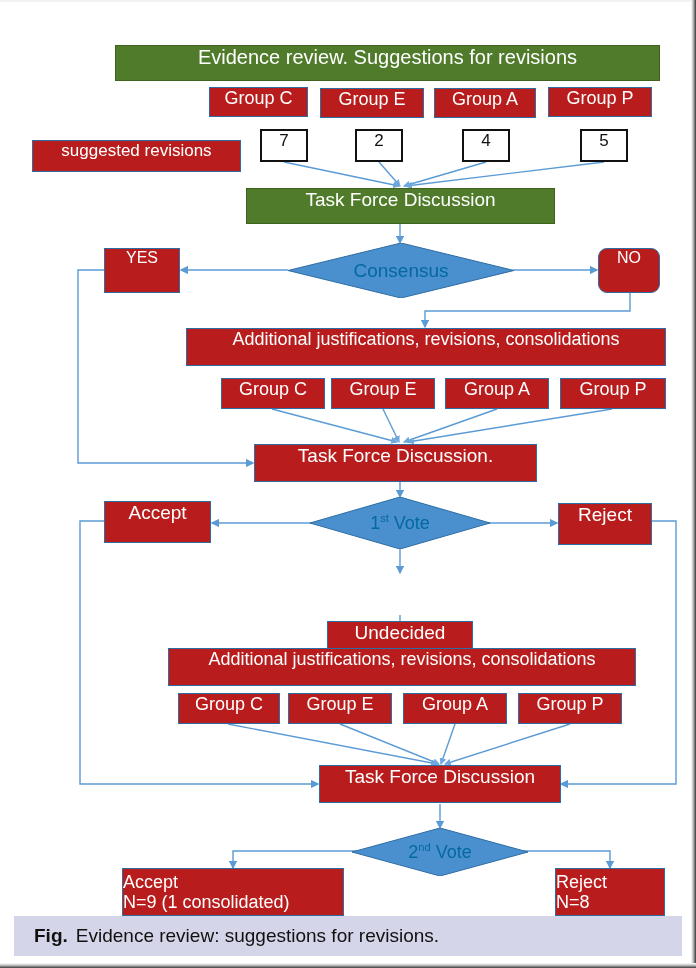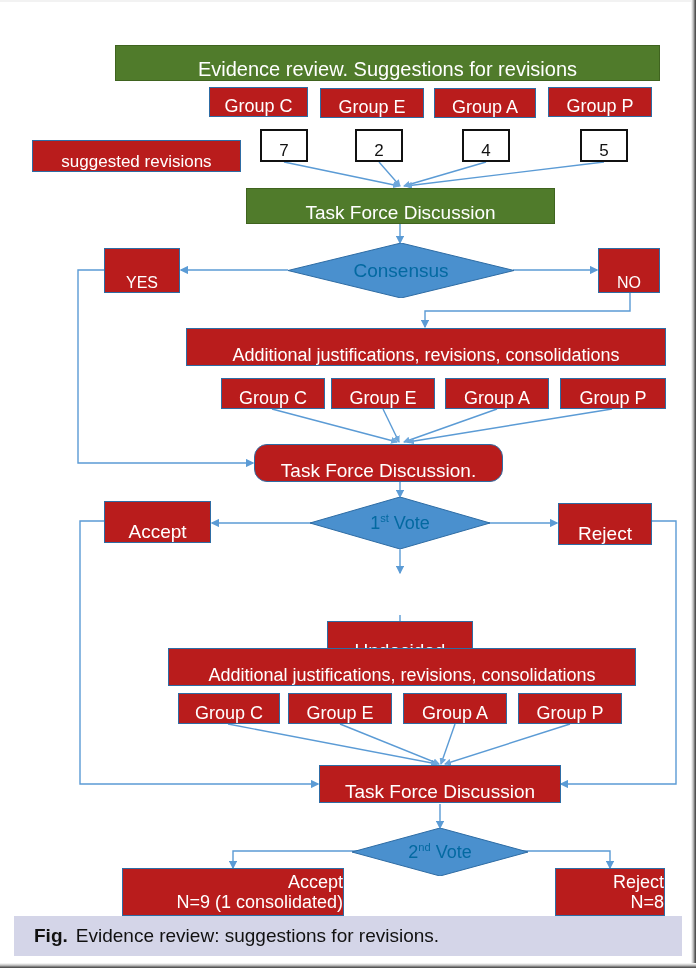--- a/index.html
+++ b/index.html
@@ -41,21 +41,21 @@
   #connectors {
     position: absolute;
     left: 0; top: 0;
     width: 696px; height: 968px;
   }
 
   .node {
     position: absolute;
     box-sizing: border-box;
     display: flex;
-    align-items: flex-end;
+    align-items: flex-start;
     justify-content: center;
     text-align: center;
     color: #ffffff;
     line-height: 1.12;
     user-select: none;
   }
   .blue {
     background: #b91c1c;
     border: 1px solid #2E6CA4;
   }
@@ -218,42 +218,42 @@
   <div class="diamond-wrap" style="left:288px; top:243px; width:226px; height:55px; font-size:19px;">
     <svg width="226" height="55" viewBox="0 0 226 55" xmlns="http://www.w3.org/2000/svg">
       <polygon points="113,0 226,27.5 113,55 0,27.5" fill="#4A90CE" stroke="#2E6CA4" stroke-width="1"></polygon>
     </svg>
     <span class="diamond-label">Consensus</span>
   </div>
 
   <div class="node blue" style="left:104px; top:248px; width:76px; height:45px; font-size:16px;">
     <span>YES</span>
   </div>
-  <div class="node blue" style="left:598px; top:248px; width:62px; height:45px; font-size:16px;">
+  <div class="node blue" style="left:598px; top:248px; width:62px; height:45px; font-size:16px;border-radius:9px;">
     <span>NO</span>
   </div>
 
   <div class="node blue" style="left:186px; top:328px; width:480px; height:38px; font-size:18px;">
     <span>Additional justifications, revisions, consolidations</span>
   </div>
 
   <div class="node blue" style="left:221px; top:378px; width:104px; height:31px; font-size:18px;">
     <span>Group C</span>
   </div>
   <div class="node blue" style="left:331px; top:378px; width:104px; height:31px; font-size:18px;">
     <span>Group E</span>
   </div>
   <div class="node blue" style="left:445px; top:378px; width:104px; height:31px; font-size:18px;">
     <span>Group A</span>
   </div>
   <div class="node blue" style="left:560px; top:378px; width:106px; height:31px; font-size:18px;">
     <span>Group P</span>
   </div>
 
-  <div class="node blue" style="left:254px; top:444px; width:249px; height:38px; font-size:19px;border-radius:13px;">
+  <div class="node blue" style="left:254px; top:444px; width:283px; height:38px; font-size:19px;">
     <span>Task Force Discussion.</span>
   </div>
 
   <div class="diamond-wrap" style="left:310px; top:497px; width:180px; height:52px; font-size:18px;">
     <svg width="180" height="52" viewBox="0 0 180 52" xmlns="http://www.w3.org/2000/svg">
       <polygon points="90,0 180,26 90,52 0,26" fill="#4A90CE" stroke="#2E6CA4" stroke-width="1"></polygon>
     </svg>
     <span class="diamond-label"><span>1</span><sup>st</sup><span> Vote</span></span>
   </div>
 

